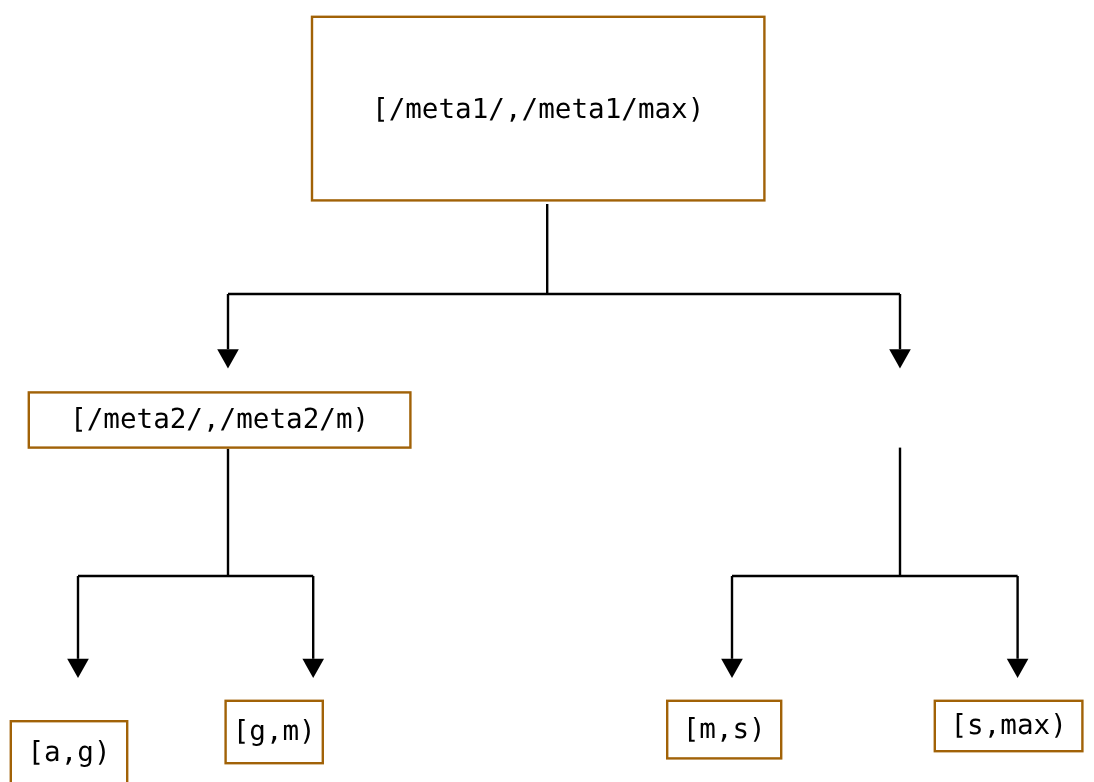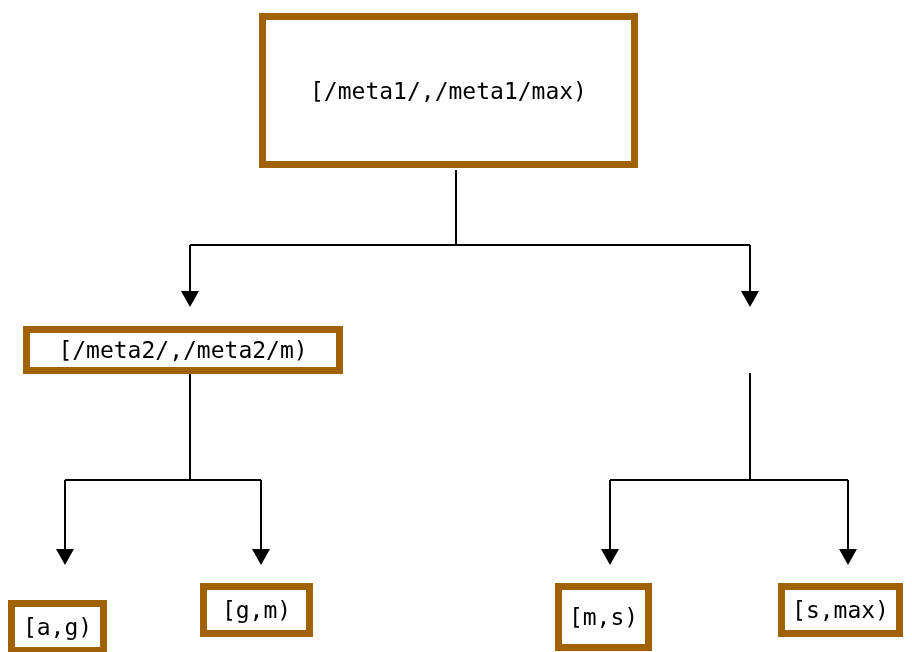--- a/index.html
+++ b/index.html
@@ -12,36 +12,36 @@
     font-family: "DejaVu Sans Mono", "Liberation Mono", monospace;
     overflow: hidden;
   }
   #edges {
     position: absolute;
     left: 0; top: 0;
     width: 912px; height: 652px;
   }
   .node {
     position: absolute;
-    border: 7px solid #a16207;
+    border: 2px solid #a16207;
     background: #ffffff;
     display: flex;
     align-items: center;
     justify-content: center;
     color: #000000;
     font-size: 23px;
     white-space: nowrap;
   }
   .node-root  { left: 259px; top: 13px;  width: 379px; height: 155px; }
   .node-l2a   { left: 23px;  top: 326px; width: 320px; height: 48px; }
   .node-l2b   { left: 583px; top: 325px; width: 319px; height: 48px; }
   .node-leaf1 { left: 8px;   top: 600px; width: 99px;  height: 54px; }
-  .node-leaf2 { left: 200px; top: 583px; width: 113px;  height: 54px; }
-  .node-leaf3 { left: 555px; top: 583px; width: 97px;  height: 68px; }
-  .node-leaf4 { left: 778px; top: 583px; width: 125px; height: 54px; }
+  .node-leaf2 { left: 187px; top: 583px; width: 83px;  height: 54px; }
+  .node-leaf3 { left: 555px; top: 583px; width: 97px;  height: 50px; }
+  .node-leaf4 { left: 778px; top: 583px; width: 125px; height: 44px; }
 </style>
 </head>
 <body>
 
 <div id="canvas">
 
   <svg id="edges" viewBox="0 0 912 652" xmlns="http://www.w3.org/2000/svg">
     <g stroke="#000000" stroke-width="2" fill="none">
 
       <path d="M456 170 V245"></path>

